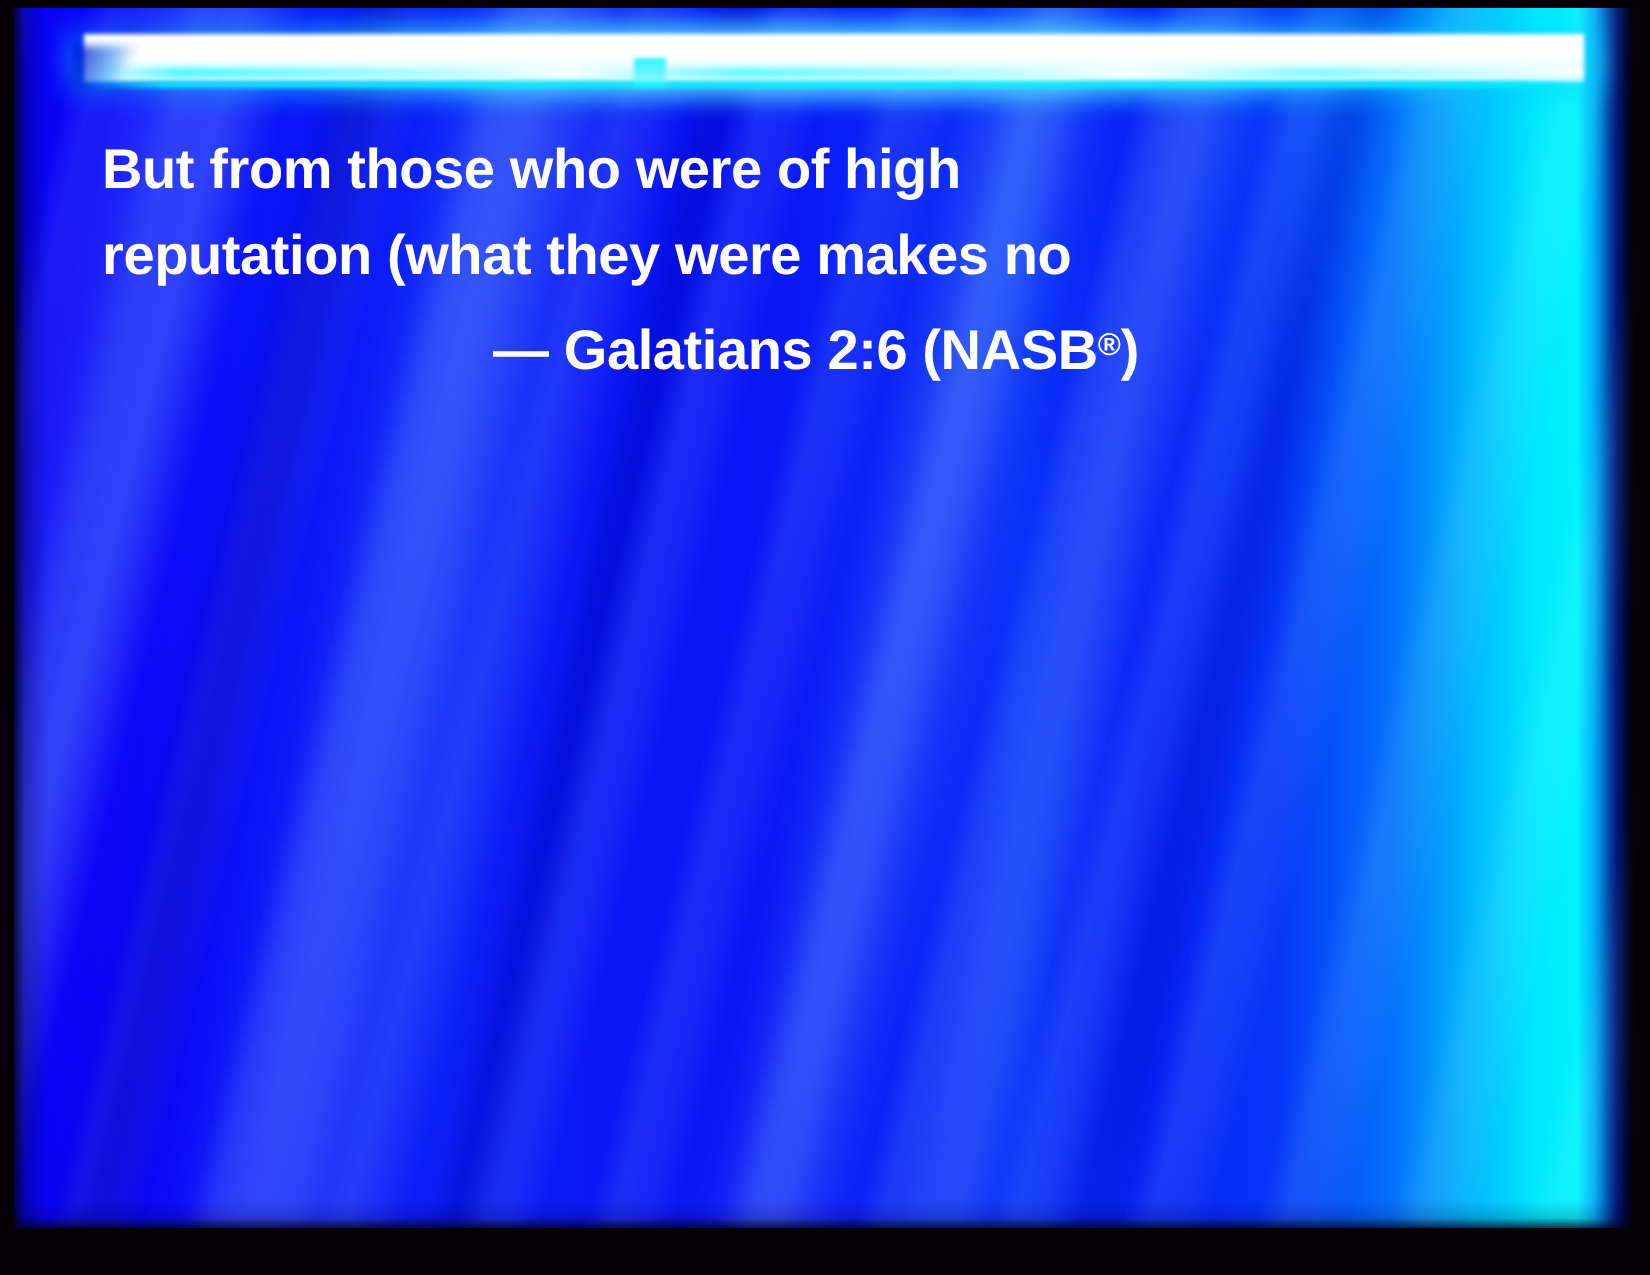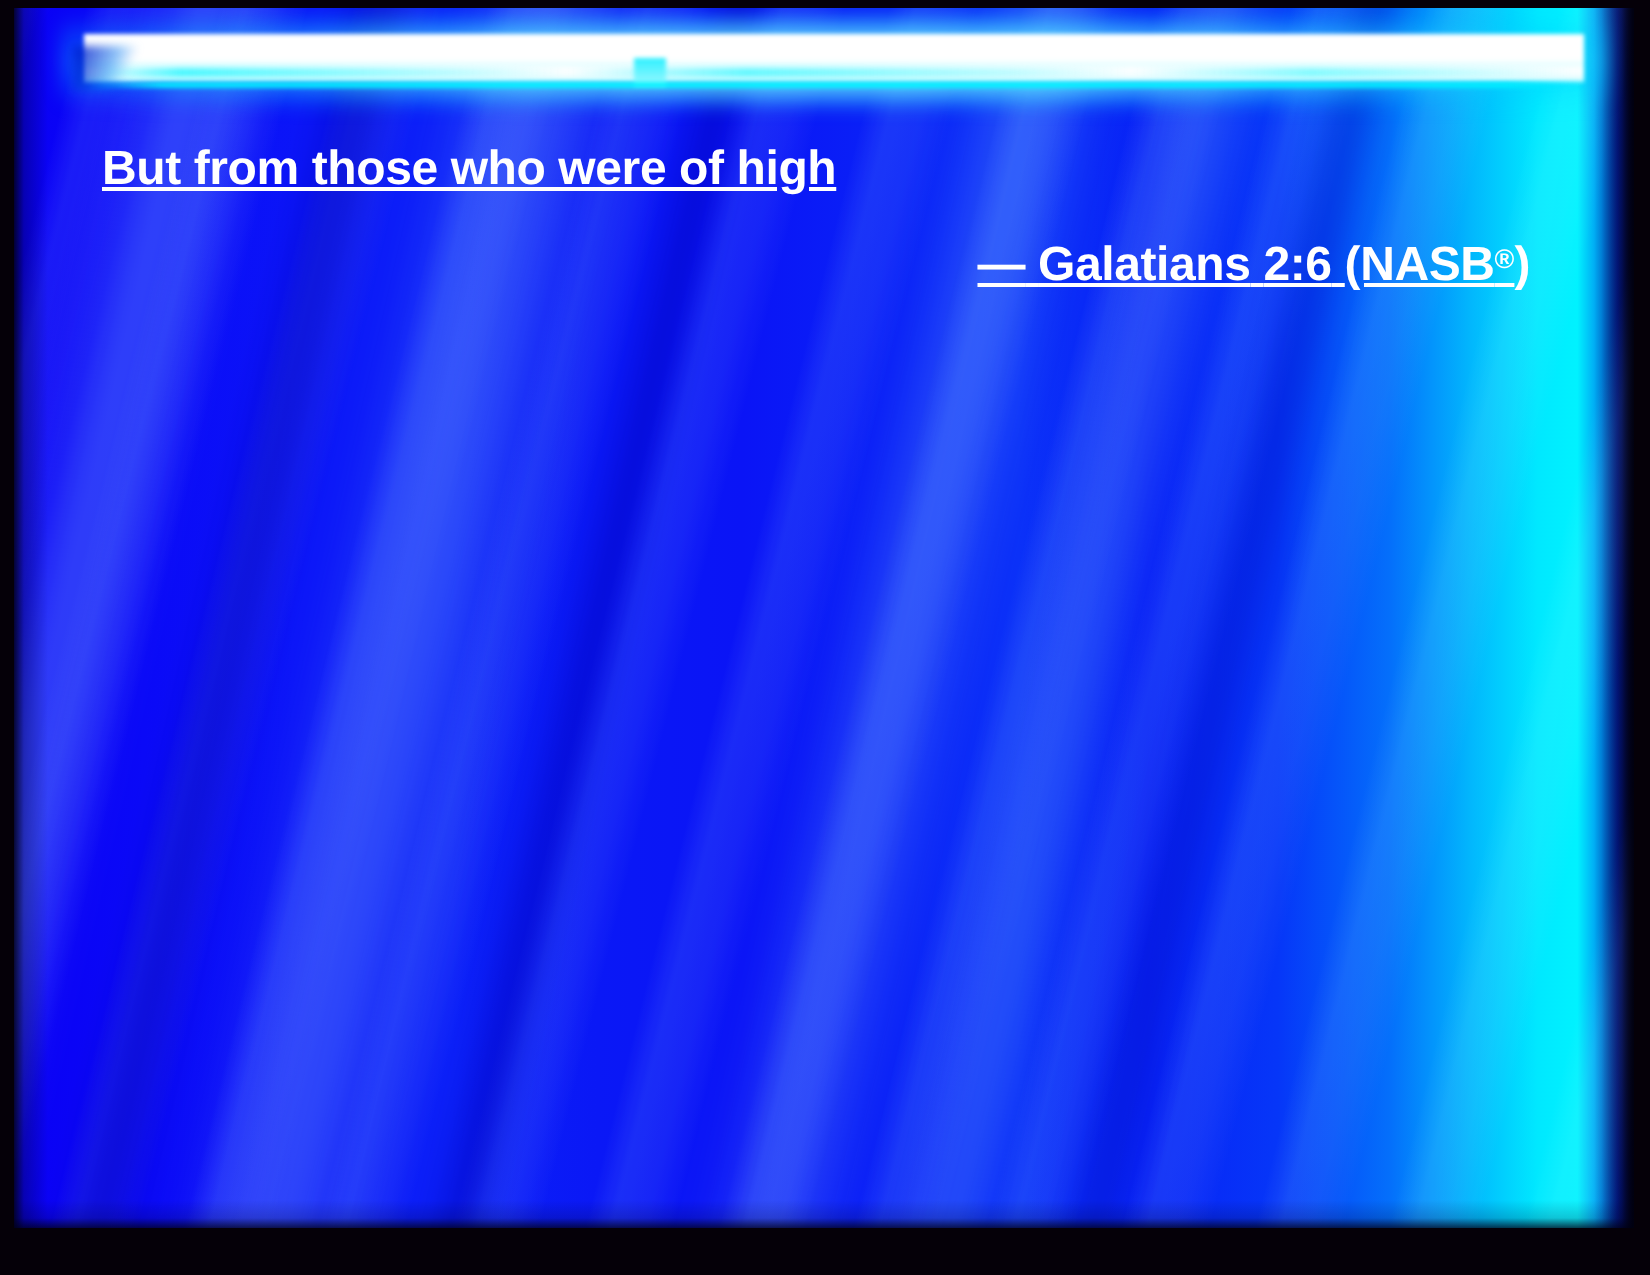--- a/index.html
+++ b/index.html
@@ -269,33 +269,32 @@
   
   .verse {
     position: absolute;
     left: 88px;
     top: 118px;
     width: 1430px;
     z-index: 4;
     color: #ffffff;
     font-family: "Liberation Sans Narrow", "Liberation Sans", sans-serif;
     font-weight: bold;
-    font-size: 48px;
+    font-size: 56px;
     line-height: 86px;
     letter-spacing: -0.4px;
     text-rendering: geometricPrecision;
-    text-decoration: underline;
   }
   .verse-line {
     display: block;
     white-space: pre;
   }
   .attribution {
     display: block;
-    text-align: right;
+    text-align: center;
     white-space: pre;
     padding-right: 2px;
     margin-top: 4px;
   }
   .reg {
     font-size: 0.56em;
     vertical-align: 0.46em;
     letter-spacing: 0;
   }
 </style>
@@ -325,18 +324,19 @@
       <div class="banner-glow"></div>
       <div class="banner-core"></div>
       <div class="banner-cyanline"></div>
       <div class="banner-blip"></div>
       <div class="banner-underline"></div>
       <div class="banner-leftcut"></div>
     </div>
 
     <div class="verse">
       <span class="verse-line">But from those who were of high</span>
+      <span class="verse-line">reputation (what they were makes no</span>
 
       <span class="attribution"><span>—</span><span> </span><span>Galatians</span><span> </span><span>2:6</span><span> </span><span>(NASB</span><span class="reg">®</span><span>)</span></span>
     </div>
 
   </div>
 </div>
 
 </body></html>

